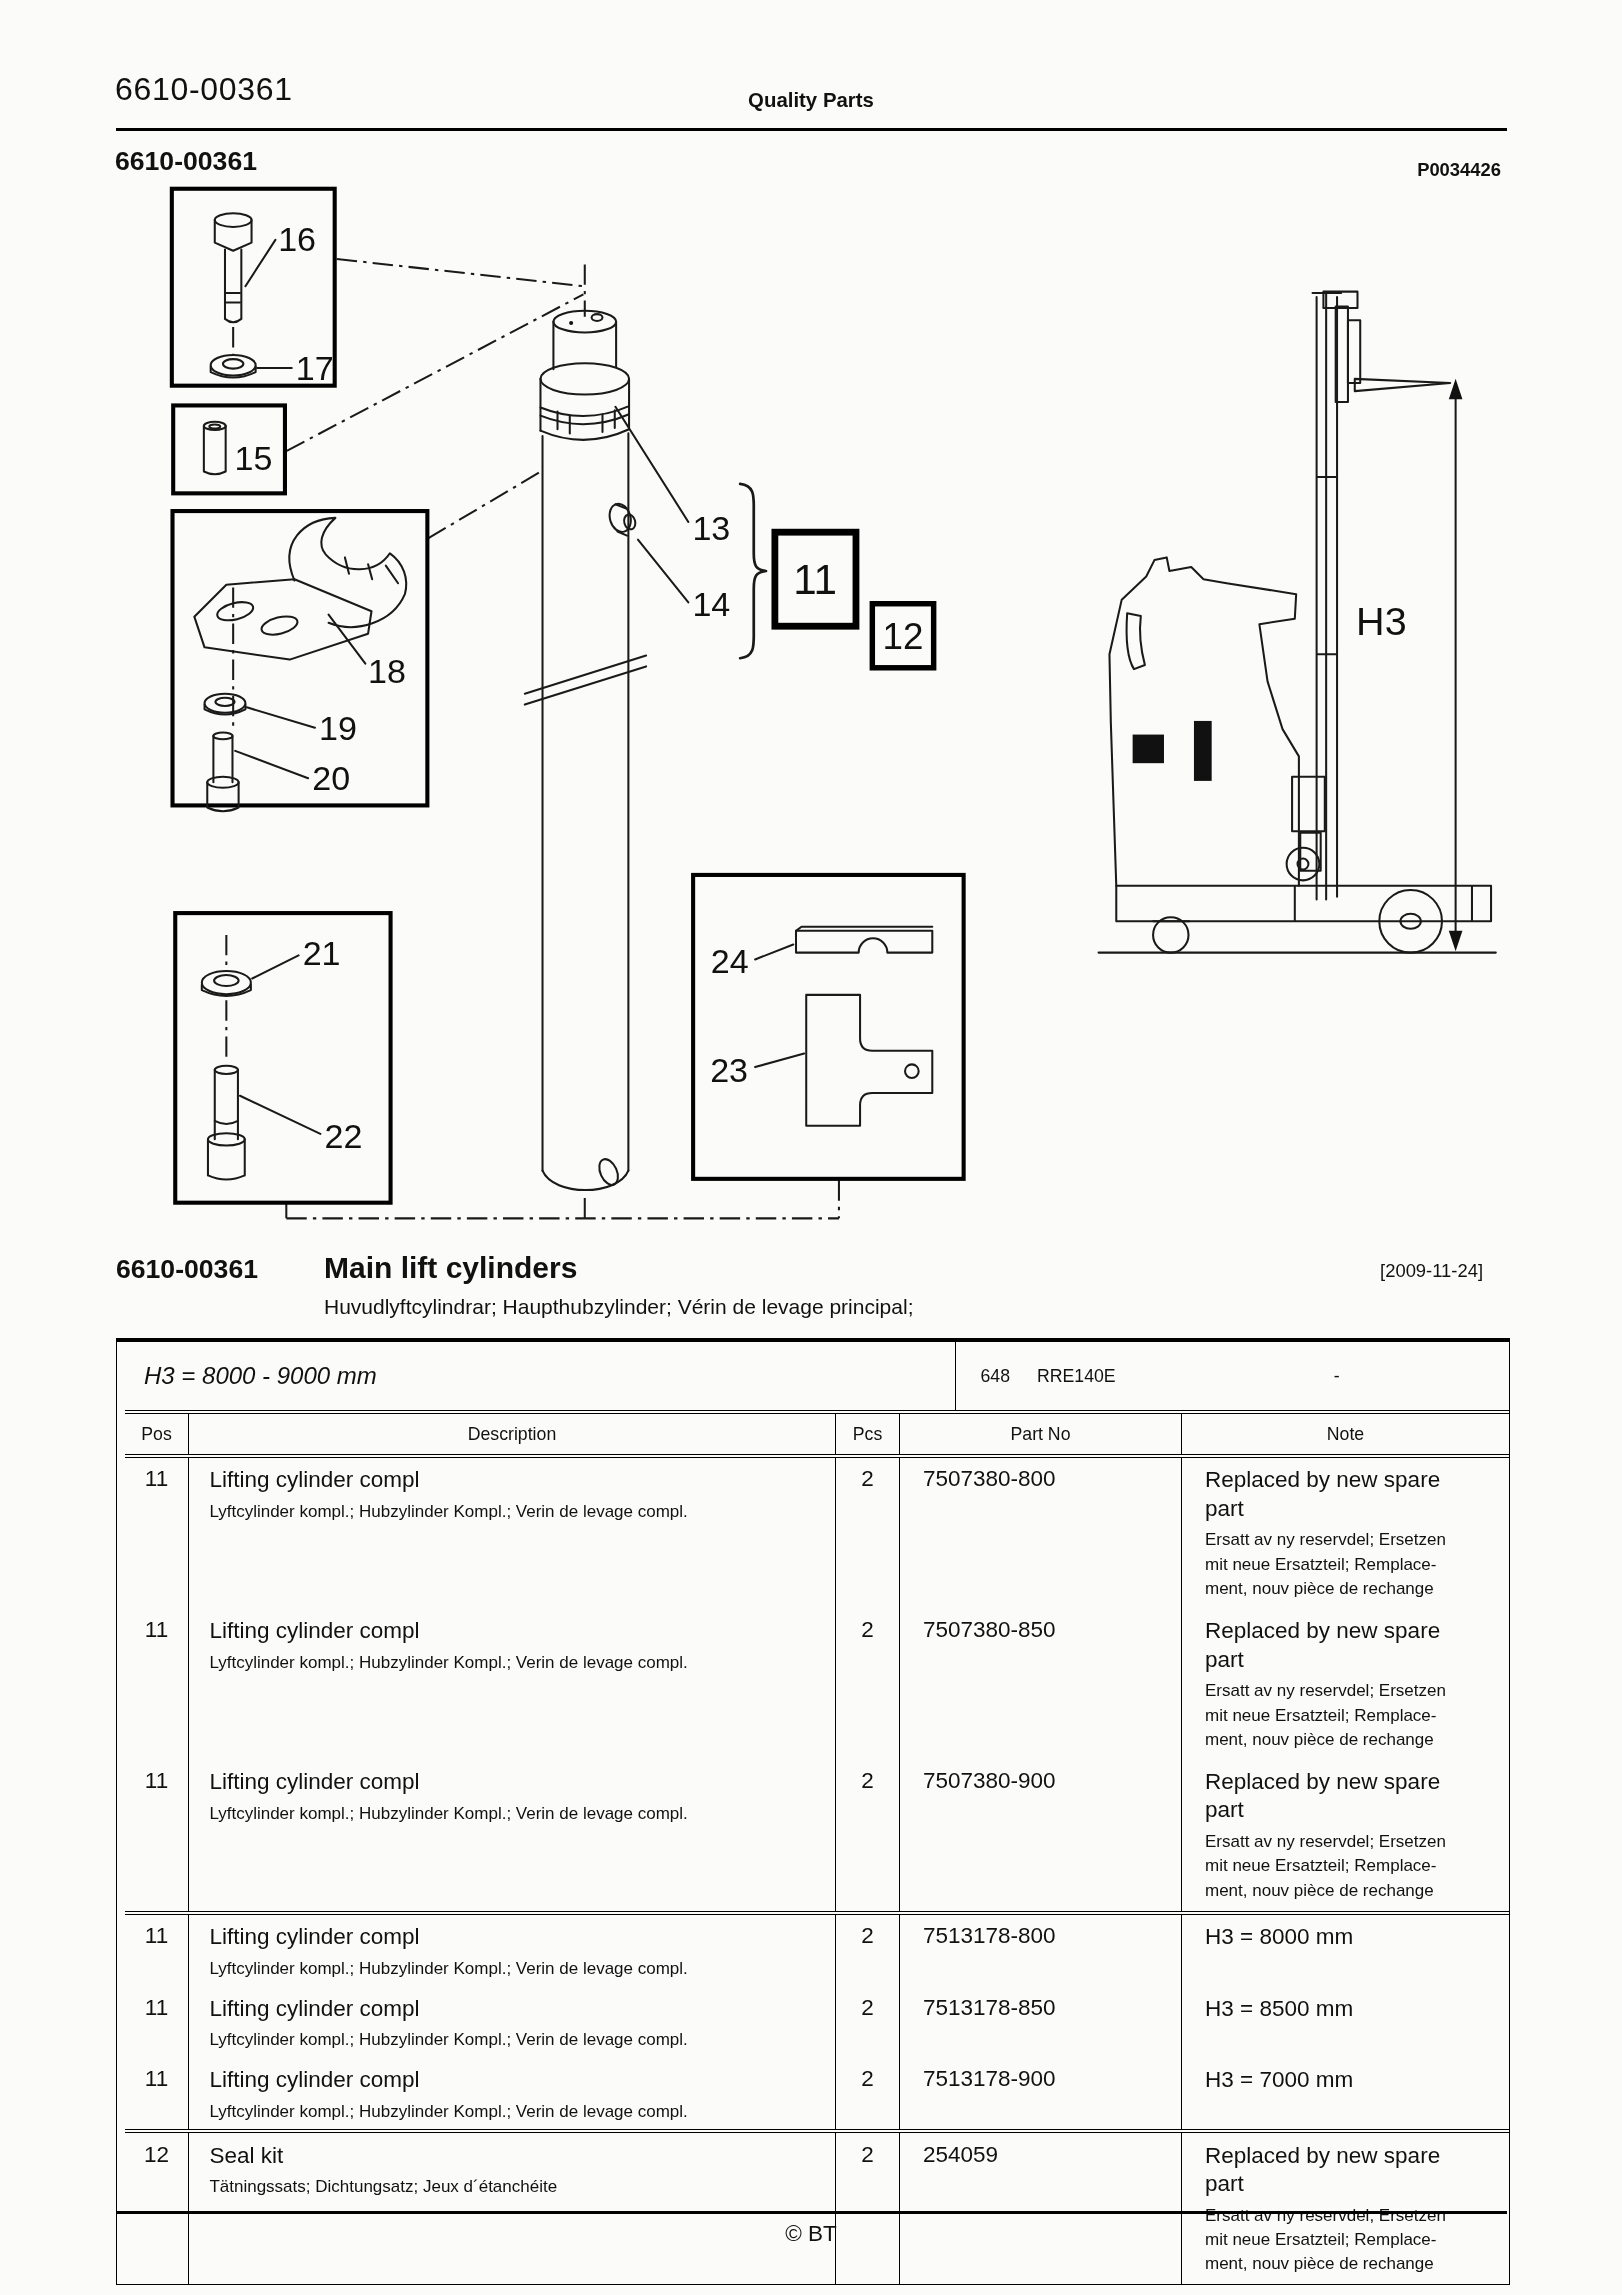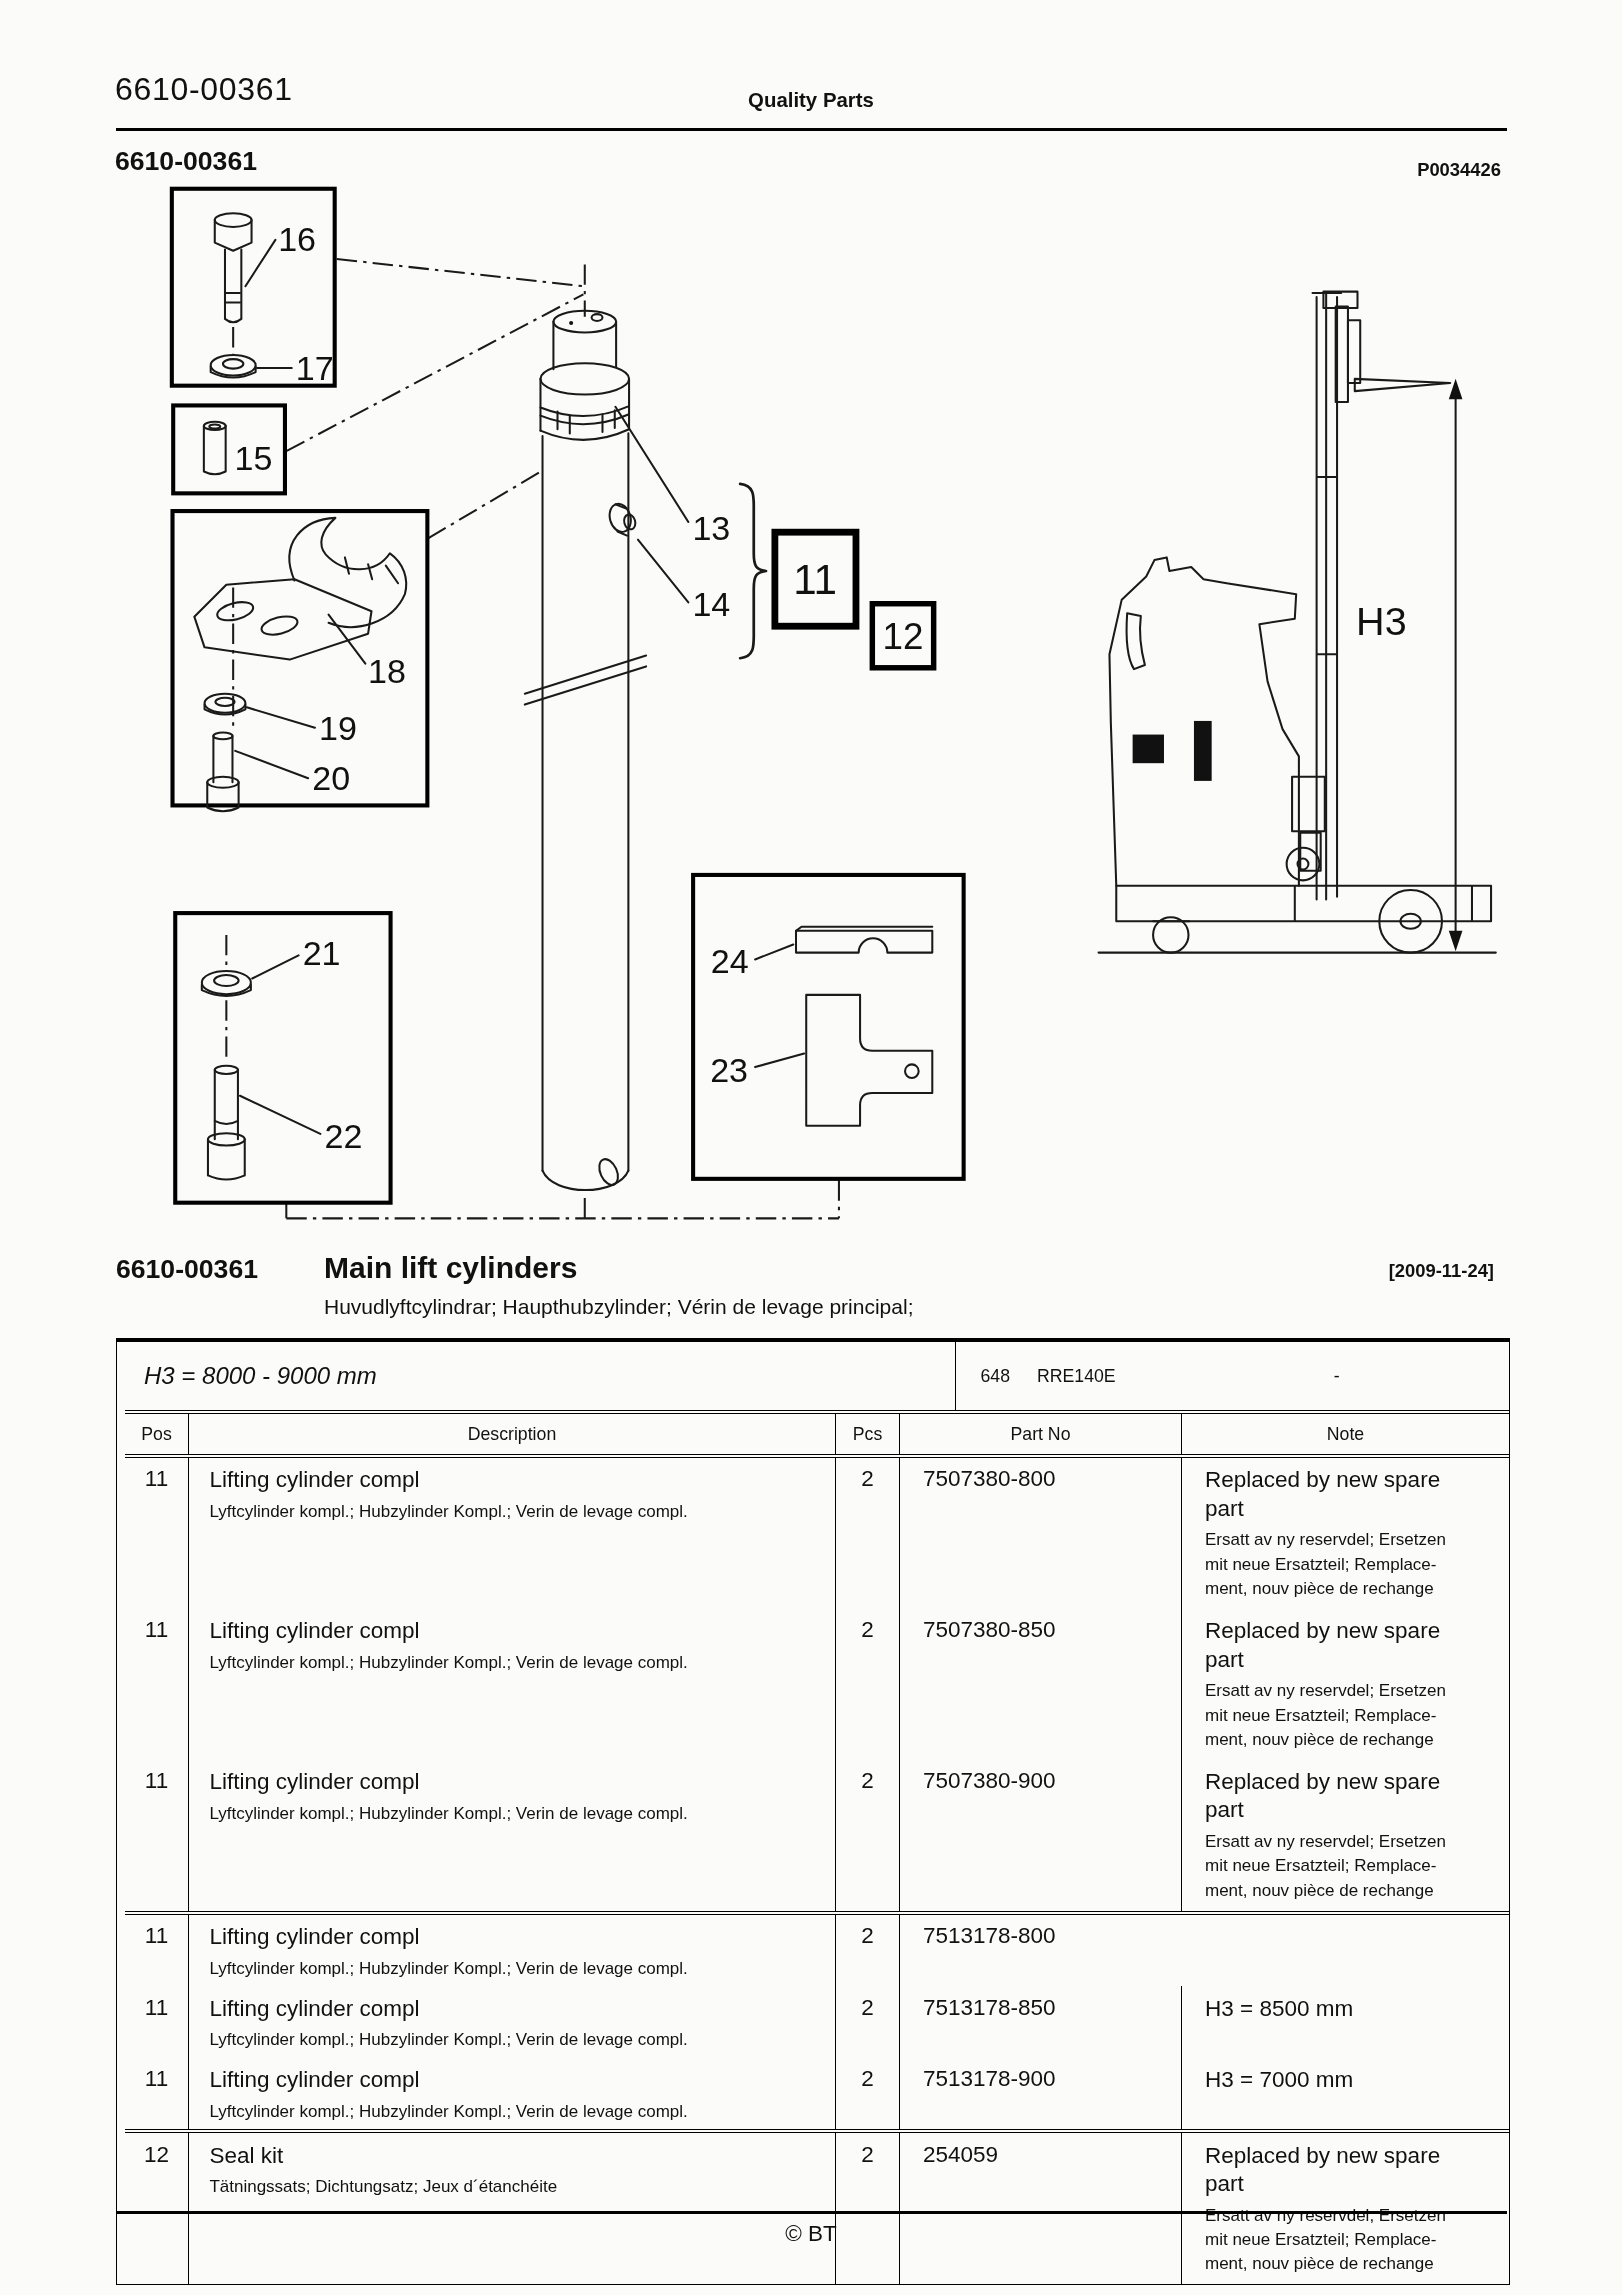--- a/index.html
+++ b/index.html
@@ -21,21 +21,21 @@
   .dd{stroke:#1a1a1a;stroke-width:3;fill:none;stroke-dasharray:30 9 5 9;}
   .fill{fill:#111;stroke:none;}
   .num{font-family:"Liberation Sans",sans-serif;font-size:50px;fill:#111;}
   .numbig{font-family:"Liberation Sans",sans-serif;font-size:62px;fill:#111;}
   .h3t{font-family:"Liberation Sans",sans-serif;font-size:58px;fill:#111;}
 
   
   .sec{left:116px;right:115px;top:1254px;height:89px;}
   .sec .code{position:absolute;left:0;top:0;font-size:26.6px;font-weight:bold;}
   .sec .title{position:absolute;left:208px;top:-2.7px;font-size:30px;font-weight:bold;}
-  .sec .date{position:absolute;right:13px;top:5.5px;font-size:18.4px;font-weight:bold;padding-left:16px;}
+  .sec .date{position:absolute;right:24px;top:5.5px;font-size:18.4px;font-weight:normal;padding-left:16px;}
   .sec .subtitle{position:absolute;left:208px;top:41px;font-size:21px;}
 
   
   .ptable{left:116px;right:112px;top:1338px;border:1.4px solid #000;border-top:4.8px solid #000;background:transparent;padding-left:8px;}
   .inforow{display:flex;align-items:center;border-bottom:4.1px double #000;height:68px;}
   .info-left{width:830px;padding-left:19px;font-size:24px;font-style:italic;box-sizing:border-box;}
   .info-right{flex:1;border-left:1.4px solid #000;align-self:stretch;display:flex;align-items:center;font-size:17.7px;}
   .info-right .m1{margin-left:24.5px;}
   .info-right .m2{margin-left:27px;}
   .info-right .m3{margin-left:218px;}
@@ -319,20 +319,24 @@
   </div>
 
   <div class="grid prow short divider">
     <div class="c cell-pos">11</div>
     <div class="c cell-desc">
       <div class="main">Lifting cylinder compl</div>
       <div class="sub">Lyftcylinder kompl.; Hubzylinder Kompl.; Verin de levage compl.</div>
     </div>
     <div class="c cell-pcs">2</div>
     <div class="c cell-part">7513178-800</div>
+    <div class="c cell-note">
+      <div class="note-main">H3 = 8000 mm</div>
+      <div class="note-sub"></div>
+    </div>
   </div>
 
   <div class="grid prow short">
     <div class="c cell-pos">11</div>
     <div class="c cell-desc">
       <div class="main">Lifting cylinder compl</div>
       <div class="sub">Lyftcylinder kompl.; Hubzylinder Kompl.; Verin de levage compl.</div>
     </div>
     <div class="c cell-pcs">2</div>
     <div class="c cell-part">7513178-850</div>

